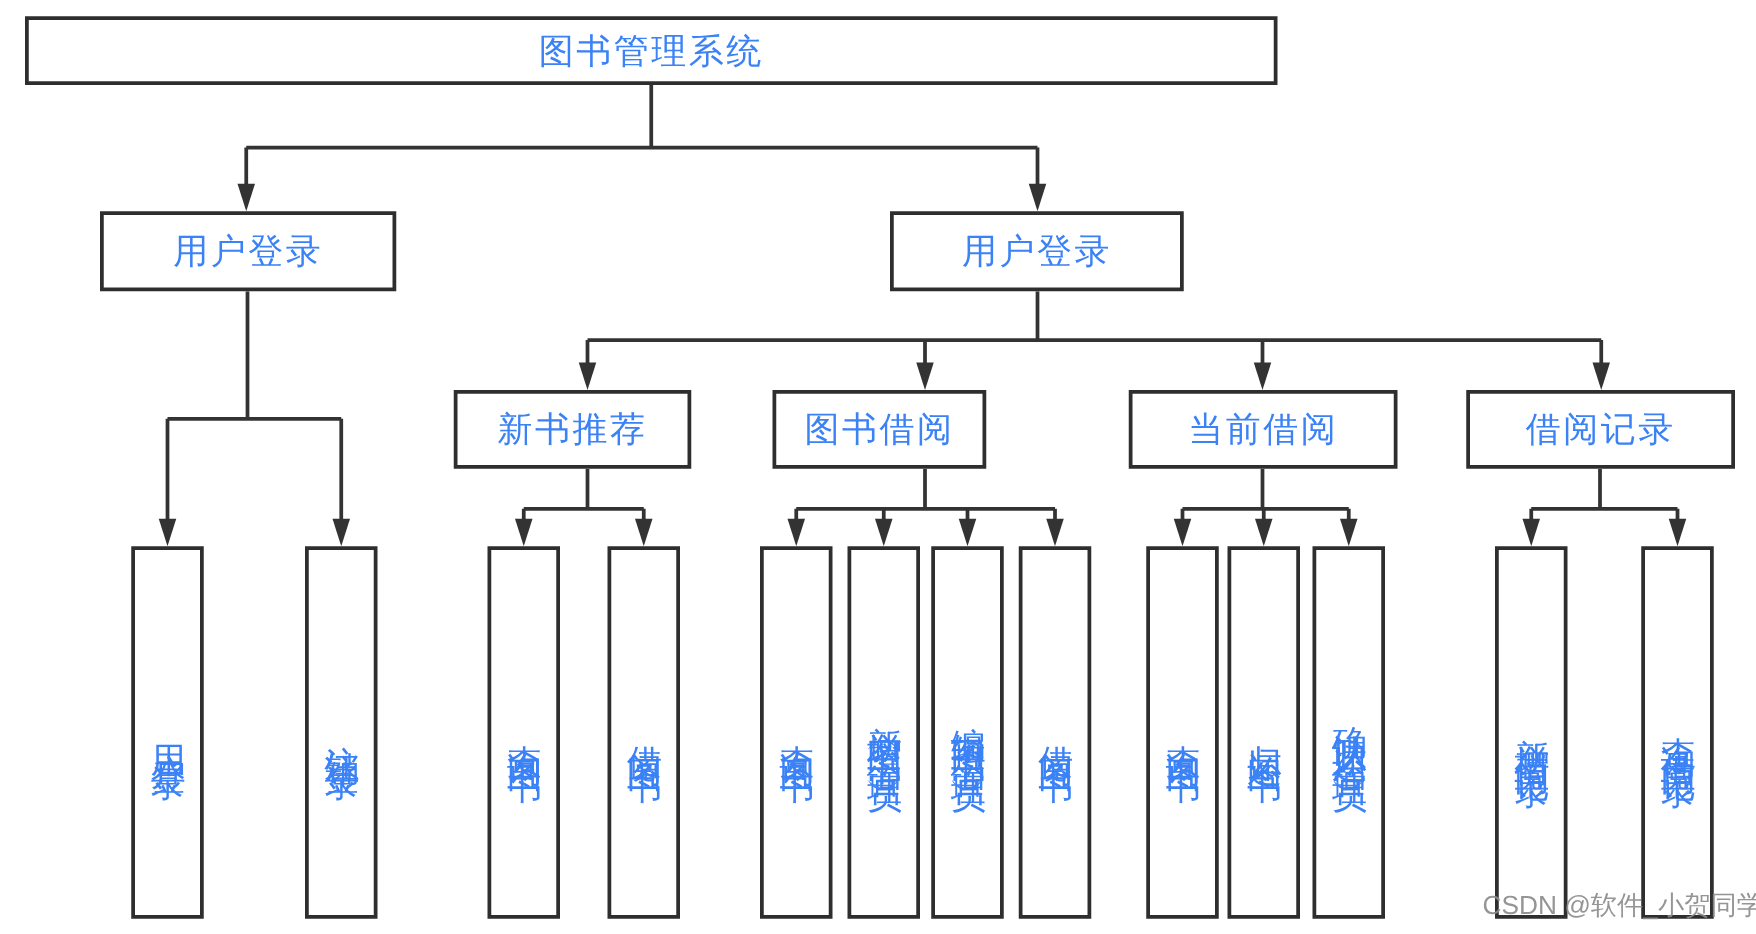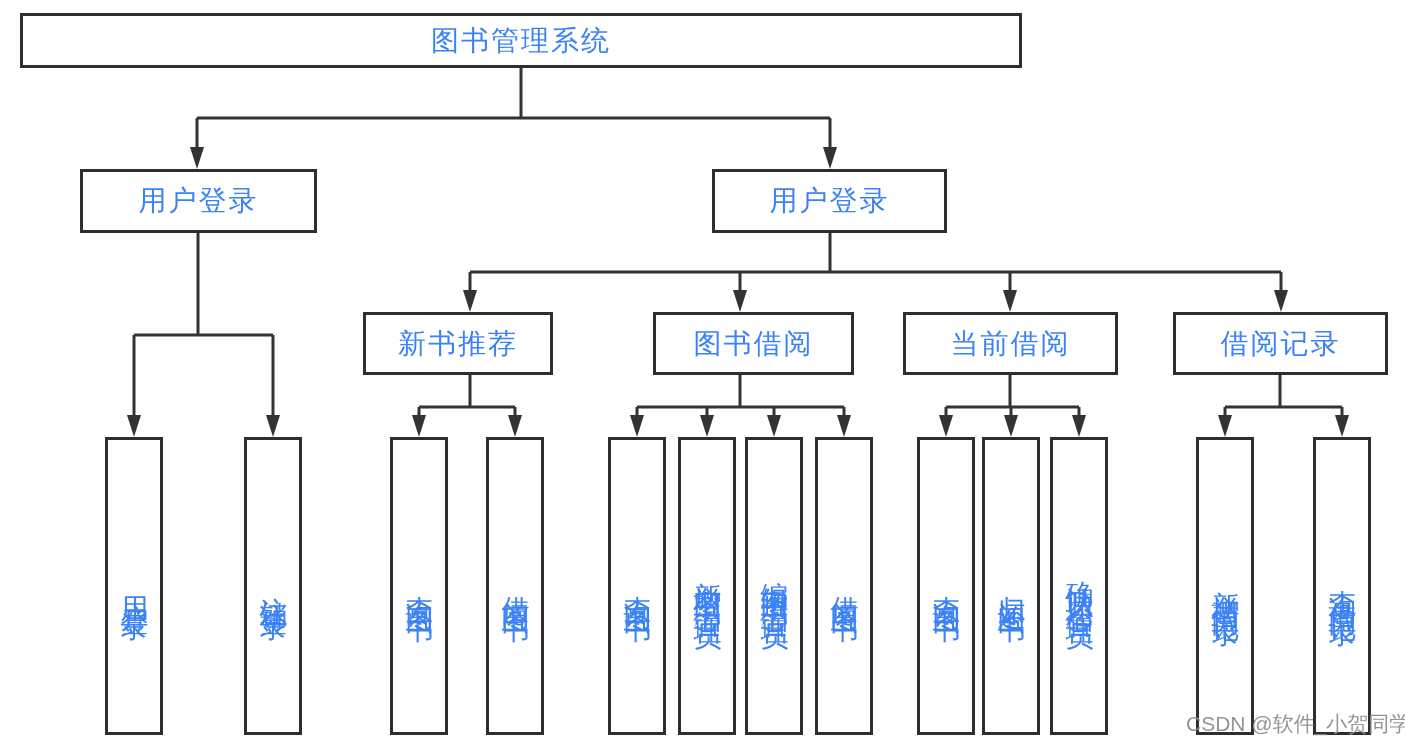--- a/index.html
+++ b/index.html
@@ -120,21 +120,21 @@
   <div class="box hbox" style="left:80px;top:169px;width:237px;height:64px">
     <span>用户登录</span>
   </div>
   <div class="box hbox" style="left:712px;top:169px;width:235px;height:64px">
     <span>用户登录</span>
   </div>
 
   <div class="box hbox" style="left:363px;top:312px;width:190px;height:63px">
     <span>新书推荐</span>
   </div>
-  <div class="box hbox" style="left:653px;top:312px;width:201px;height:63px">
+  <div class="box hbox" style="left:618px;top:312px;width:171px;height:63px">
     <span>图书借阅</span>
   </div>
   <div class="box hbox" style="left:903px;top:312px;width:215px;height:63px">
     <span>当前借阅</span>
   </div>
   <div class="box hbox" style="left:1173px;top:312px;width:215px;height:63px">
     <span>借阅记录</span>
   </div>
 
   <div class="box vbox" style="left:105px;top:437px;width:58px;height:298px">

